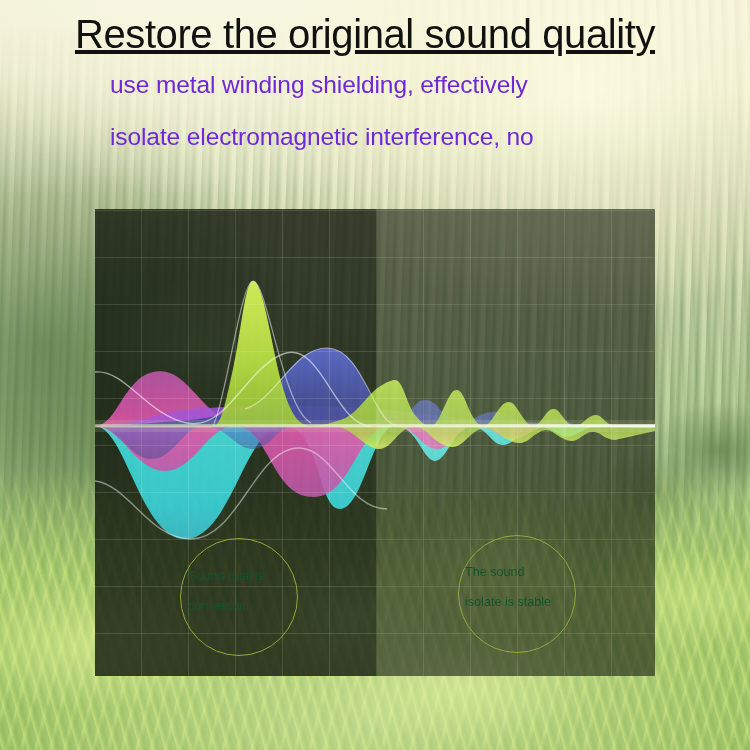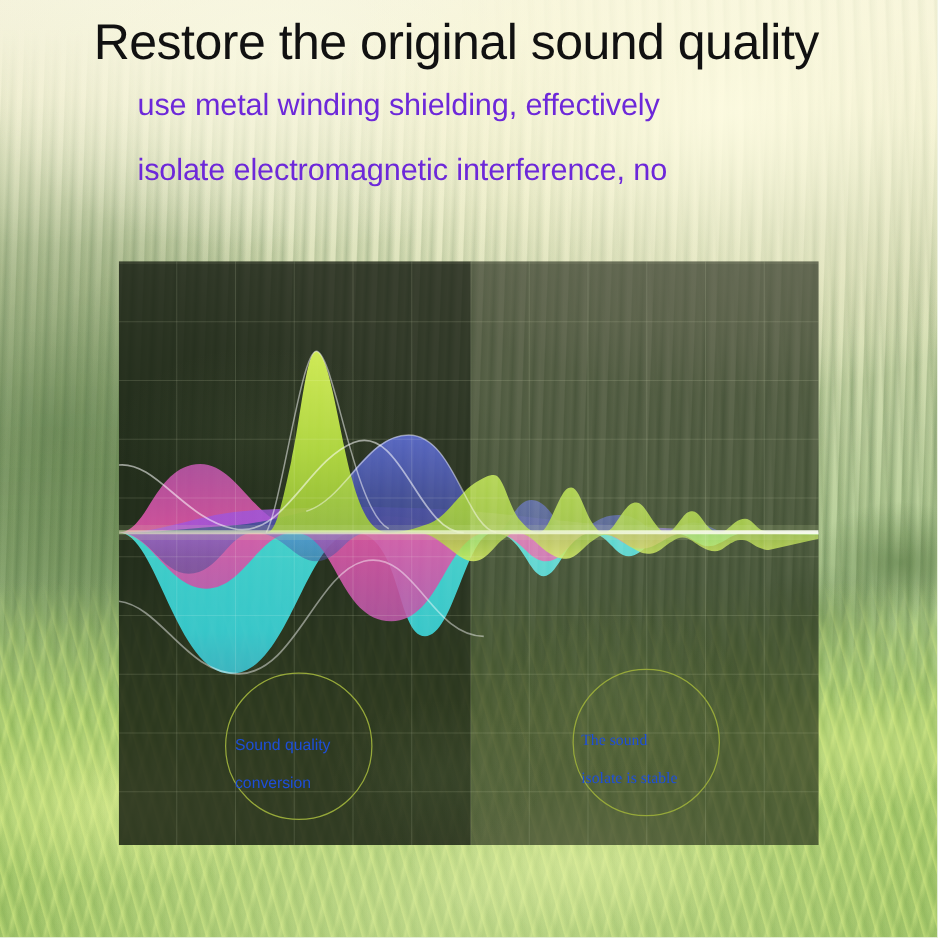--- a/index.html
+++ b/index.html
@@ -104,20 +104,21 @@
   .headline {
     position: absolute;
     left: 0; top: 10px;
     width: 730px;
     text-align: center;
     font-size: 40px;
     line-height: 48px;
     color: #111111;
     letter-spacing: -0.4px;
     white-space: nowrap;
+    text-decoration: underline;
   }
   .sub {
     position: absolute;
     left: 110px;
     font-size: 24.5px;
     line-height: 30px;
     color: #6d28d9;
     letter-spacing: -0.1px;
     white-space: nowrap;
   }
@@ -160,28 +161,27 @@
     position: absolute;
     border-radius: 50%;
     border: 1.6px solid #96a83a;
     box-sizing: border-box;
   }
   .annot-left  { left: 85px;  top: 329px; width: 118px; height: 118px; }
   .annot-right { left: 363px; top: 326px; width: 118px; height: 118px; }
 
   .annot-text {
     position: absolute;
-    color: #1d4ed8;
+    color: #14532d;
     font-size: 12.6px;
     line-height: 30px;
     white-space: nowrap;
-    margin-top: 20px;
   }
   .annot-text-left  { left: 93px;  top: 352px; }
-  .annot-text-right { left: 370px; top: 348px; font-family: Liberation Serif, serif; }
+  .annot-text-right { left: 370px; top: 348px; }
   .annot-text div { height: 30px; }
 </style>
 </head>
 <body>
 
 <div id="stage">
 
   <div class="bg-layer bg-sky"></div>
   <div class="bg-layer bg-mountain"></div>
   <div class="bg-layer bg-conifers"></div>

